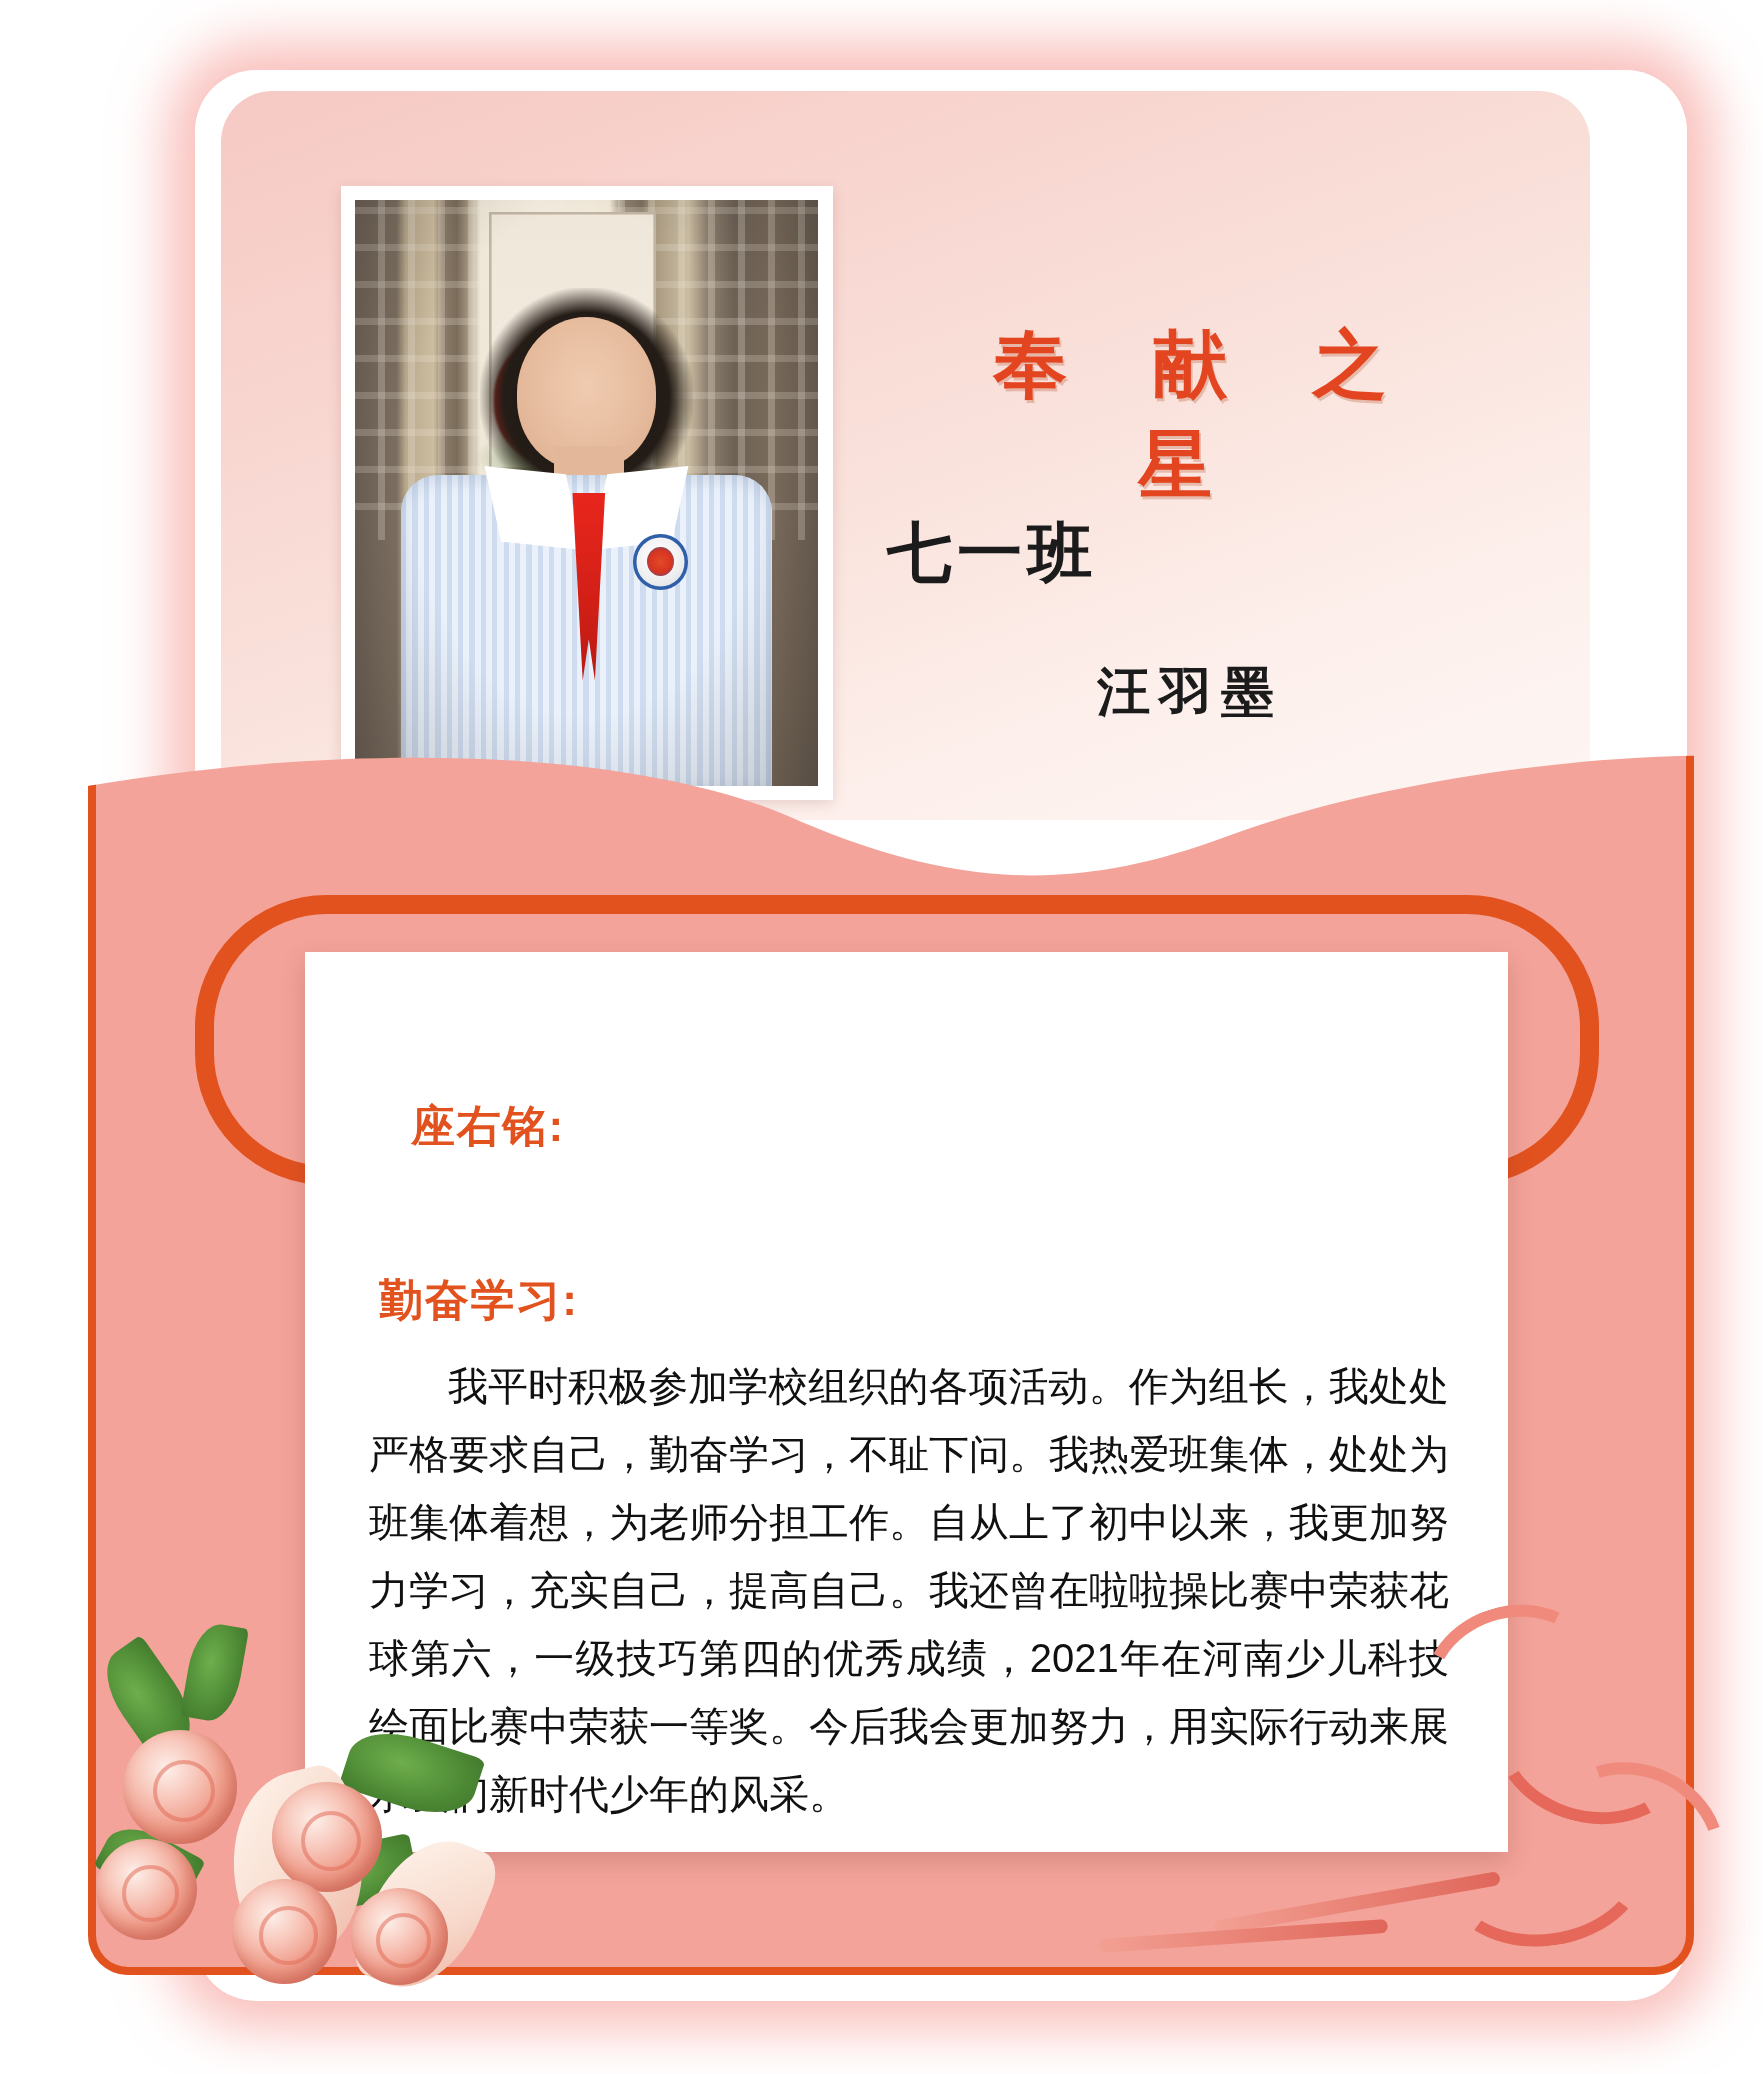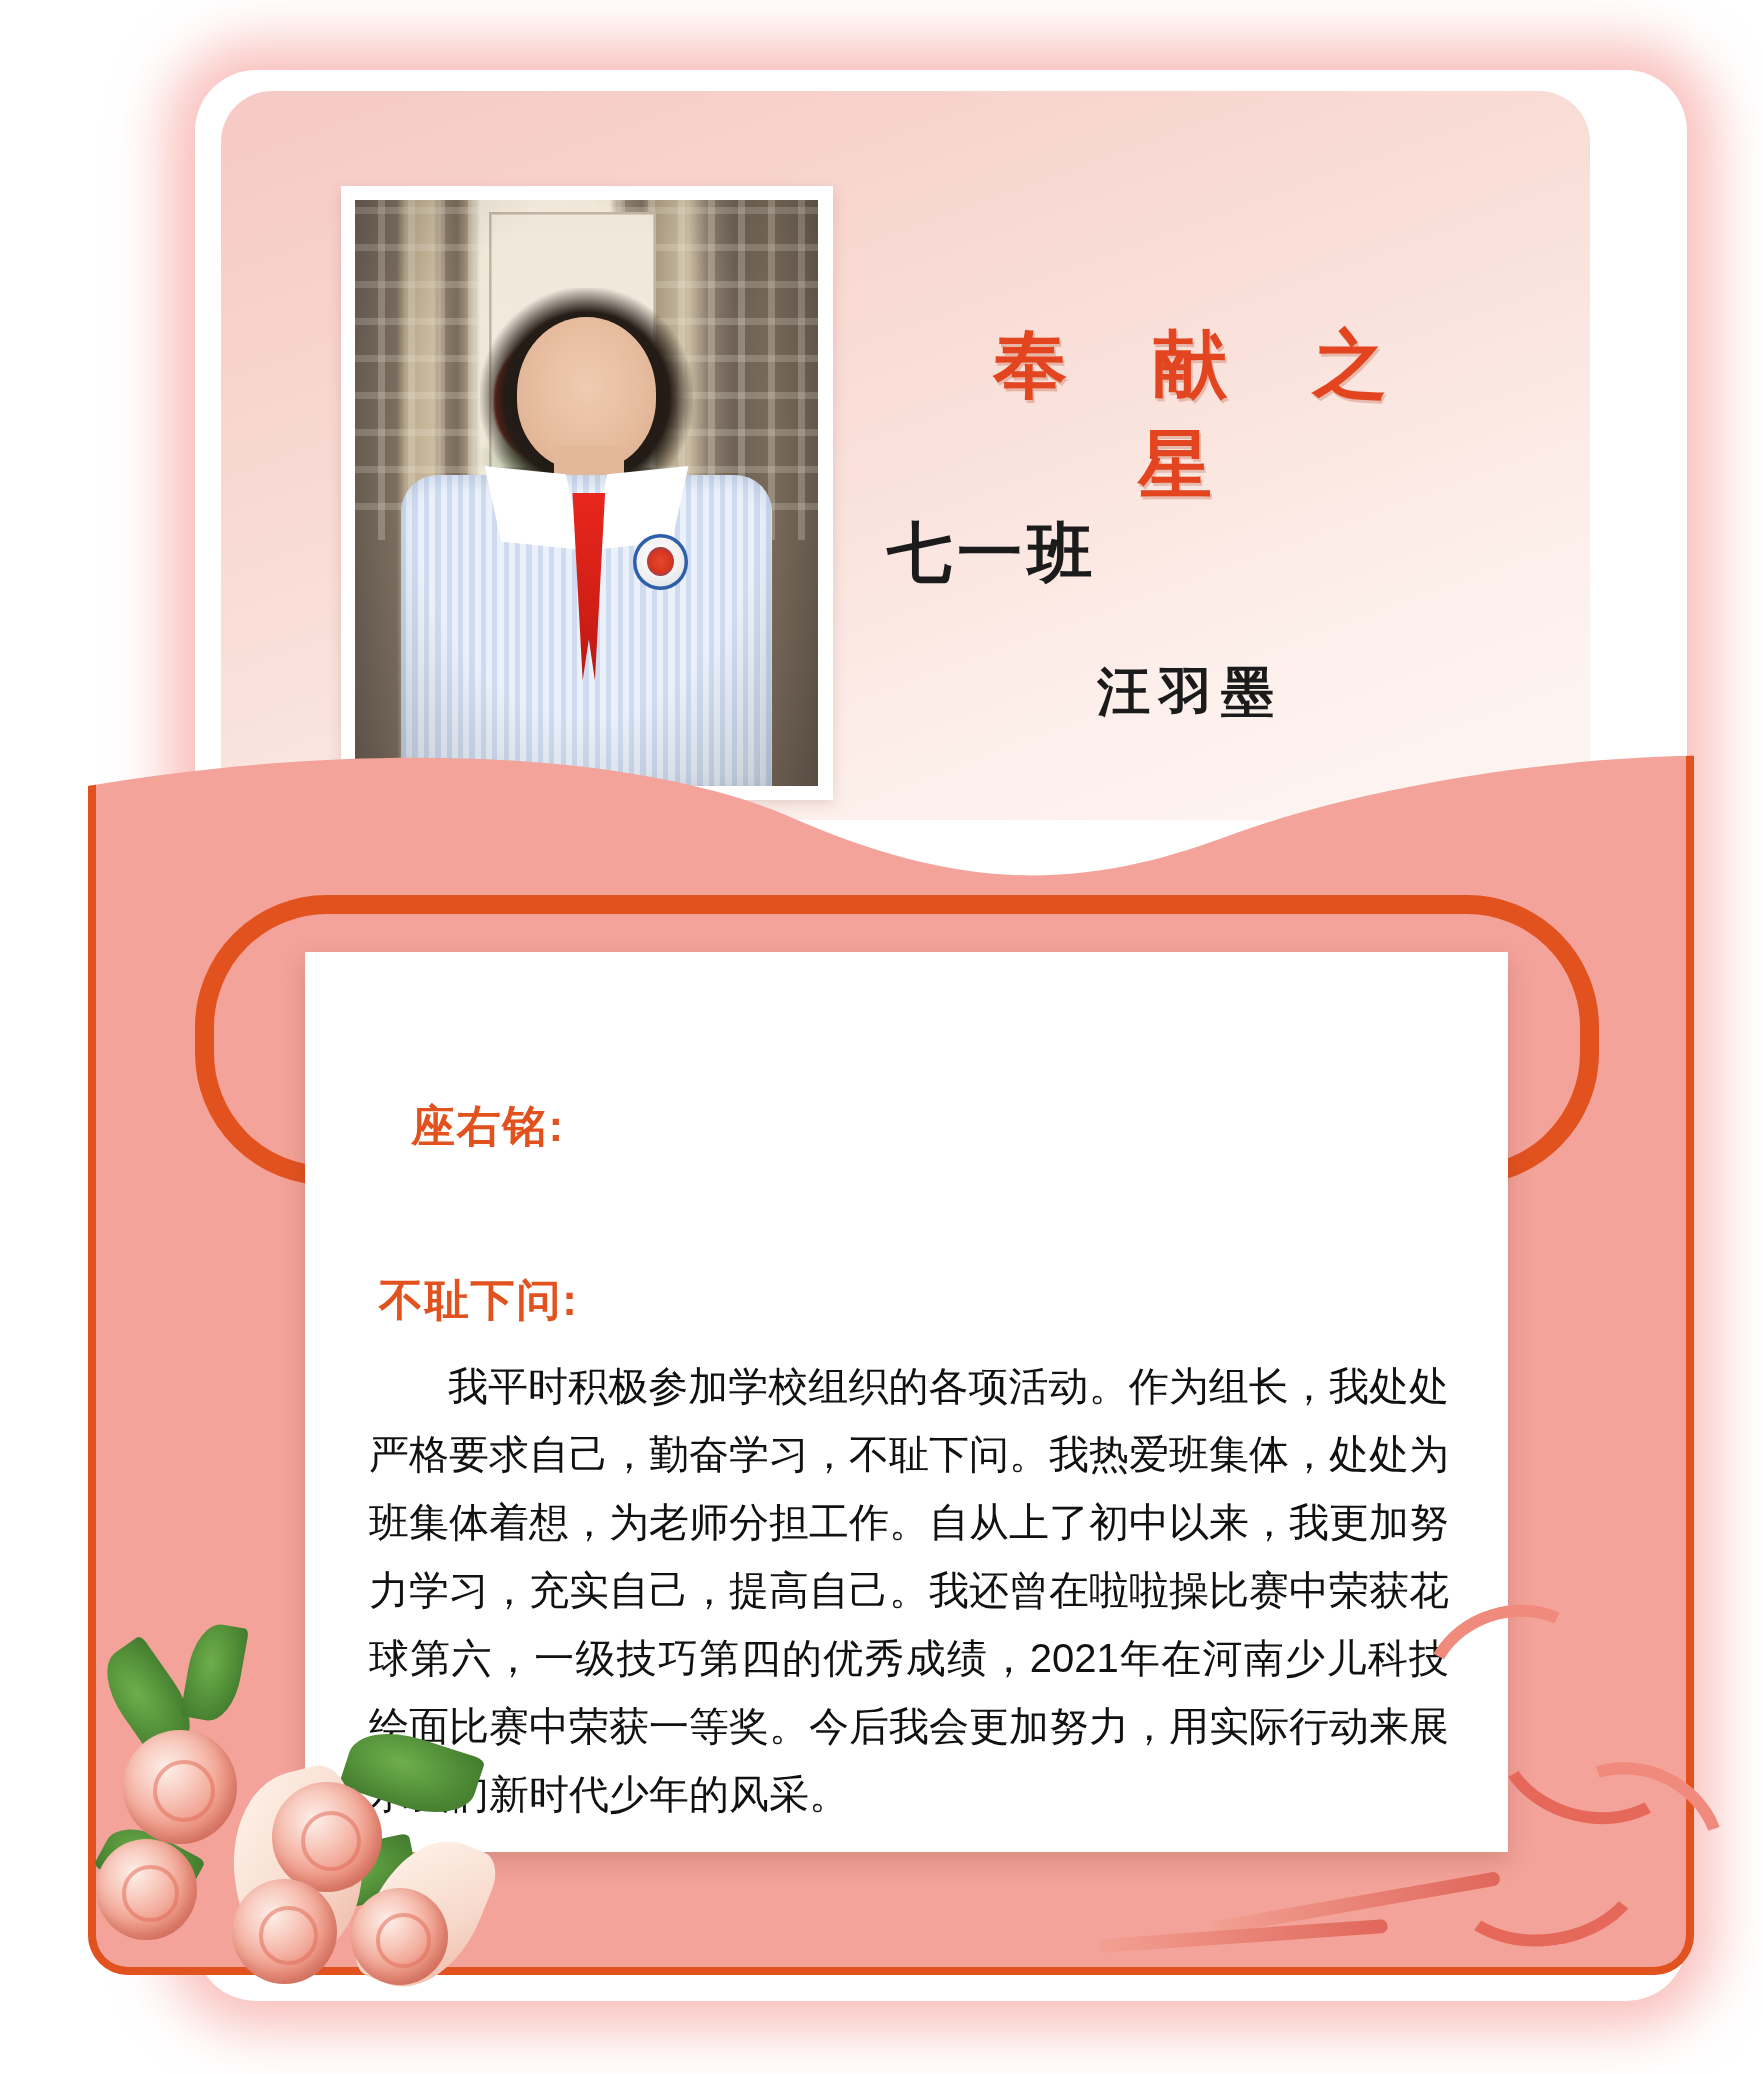--- a/index.html
+++ b/index.html
@@ -366,21 +366,21 @@
   <div class="class-name nosel">七一班</div>
   <div class="student-name nosel">汪羽墨</div>
 
   <div class="body-panel"></div>
   <div class="body-outline"></div>
   <div class="orange-bracket"></div>
 
   <div class="white-card"></div>
 
   <div class="label-motto nosel">座右铭:</div>
-  <div class="label-deeds nosel">不耻下问:</div>
+  <div class="label-deeds nosel">勤奋学习:</div>
   <div class="deeds-text nosel">我平时积极参加学校组织的各项活动。作为组长，我处处严格要求自己，勤奋学习，不耻下问。我热爱班集体，处处为班集体着想，为老师分担工作。自从上了初中以来，我更加努力学习，充实自己，提高自己。我还曾在啦啦操比赛中荣获花球第六，一级技巧第四的优秀成绩，2021年在河南少儿科技绘面比赛中荣获一等奖。今后我会更加努力，用实际行动来展示我们新时代少年的风采。</div>
 
   <div class="roses">
     <div class="leaf" style="left:35px;  top:8.8px;  width:61px;  height:114px; transform:rotate(-35deg);"></div>
     <div class="leaf" style="left:105px; top:-8.8px; width:53px;  height:97px; transform:rotate(10deg);"></div>
     <div class="leaf" style="left:263px; top:105px; width:132px; height:70px;  transform:rotate(18deg);"></div>
     <div class="leaf" style="left:219px; top:211px; width:114px; height:61px;  transform:rotate(-12deg);"></div>
     <div class="leaf" style="left:17.6px;  top:202px; width:97px; height:57px;  transform:rotate(28deg);"></div>
 
     <div class="petal" style="left:149px; top:140px; width:132px; height:184px; transform:rotate(-14deg);"></div>

